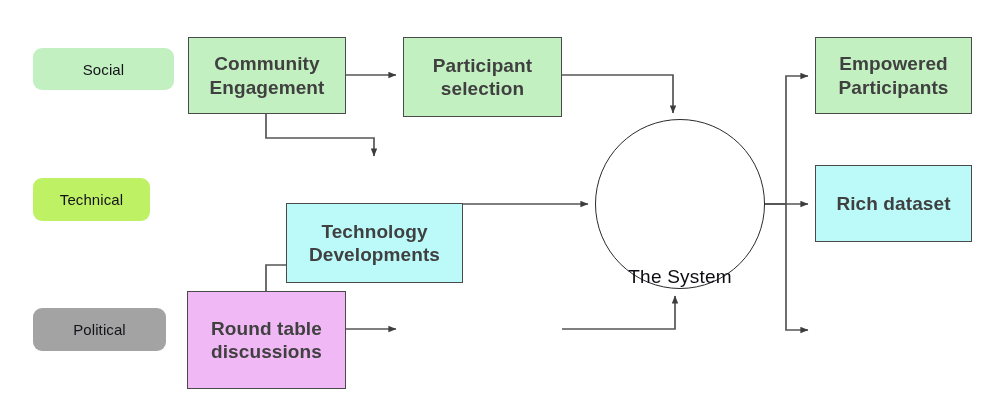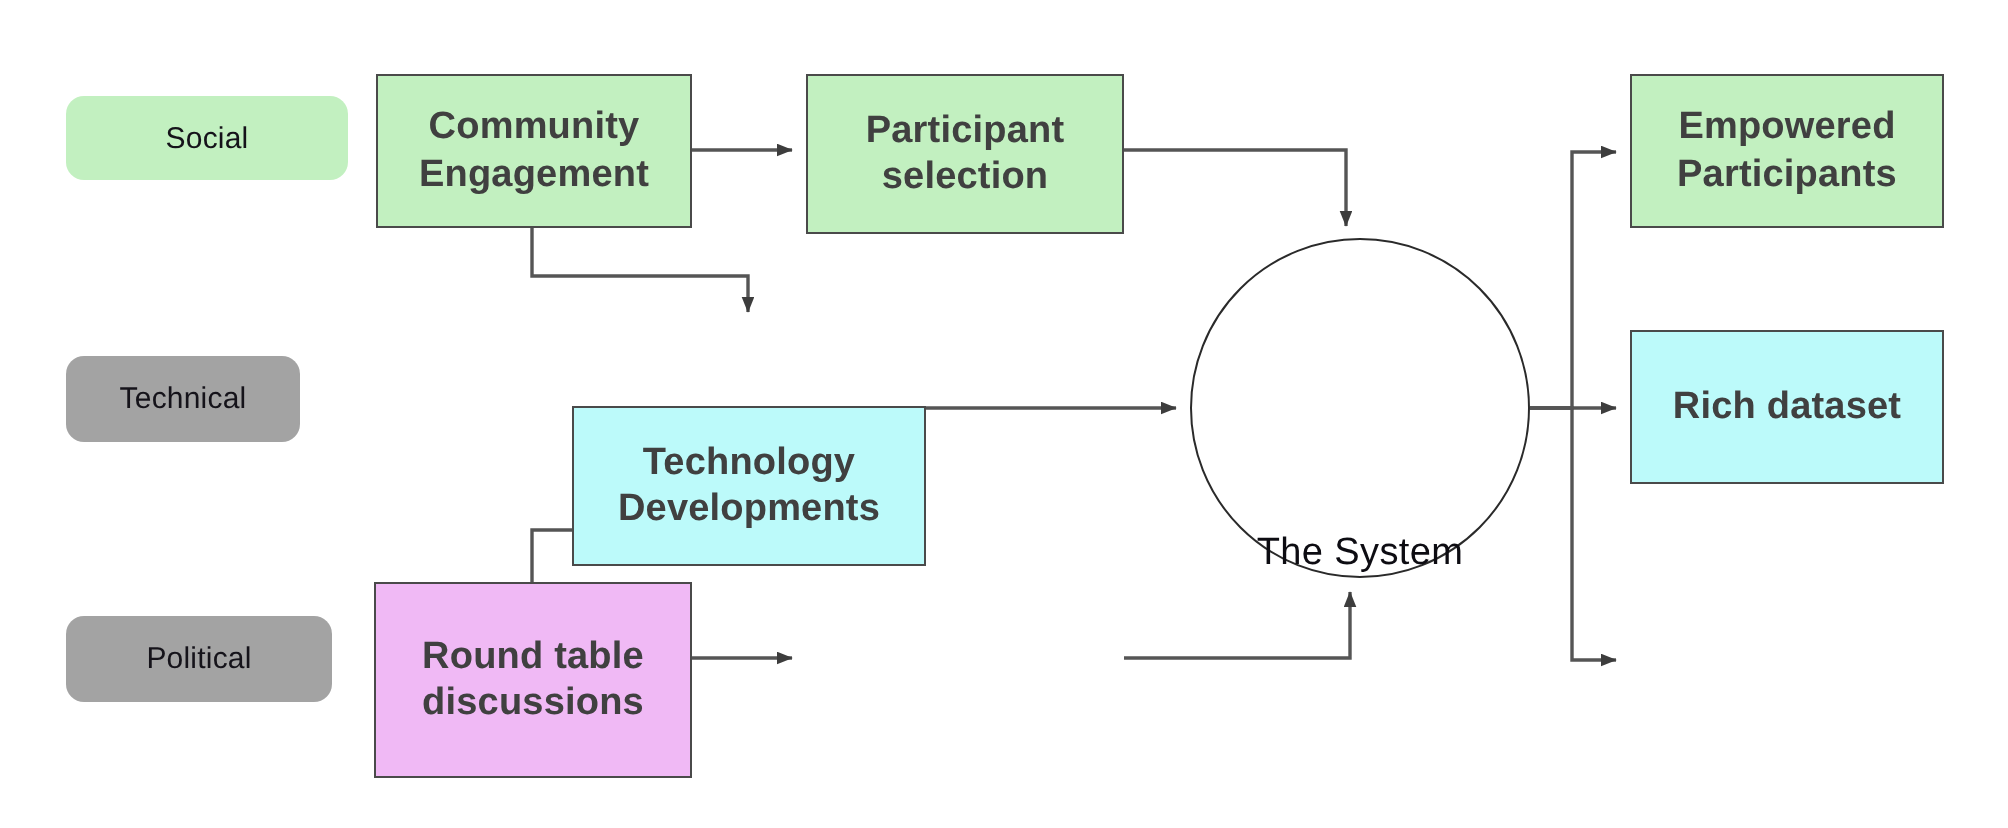--- a/index.html
+++ b/index.html
@@ -87,21 +87,21 @@
       <path d="M765,204 L808,204"></path>
 
       <path d="M765,204 L786,204 L786,330 L808,330"></path>
     </g>
   </svg>
 
   <div id="nodes">
       <div class="pill" style="left: 33px; top: 48px; width: 141px; height: 42px; background: rgb(194, 240, 192);">
         <span>Social</span>
       </div>
-      <div class="pill" style="left: 33px; top: 178px; width: 117px; height: 43px; background: #a3a3a3;">
+      <div class="pill" style="left: 33px; top: 178px; width: 117px; height: 43px; background: #bef264;">
         <span>Technical</span>
       </div>
       <div class="pill" style="left: 33px; top: 308px; width: 133px; height: 43px; background: #a3a3a3;">
         <span>Political</span>
       </div>
       <div class="node" style="left: 188px; top: 37px; width: 158px; height: 77px; background: rgb(194, 240, 192);">
         <div>
           <span>Community</span>
           <span>Engagement</span>
         </div>

